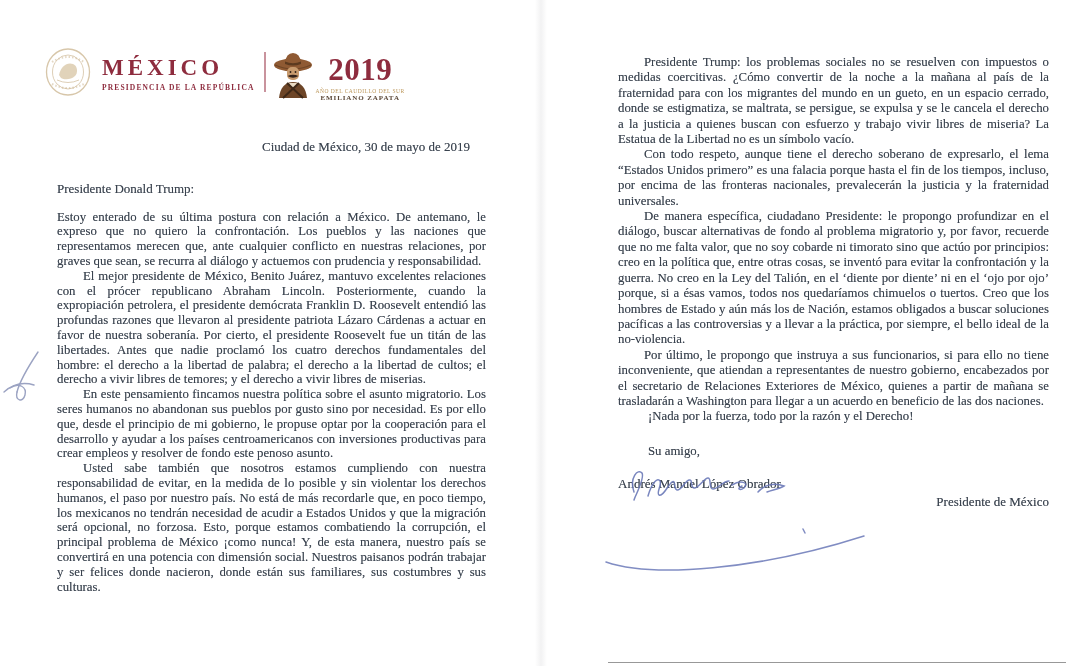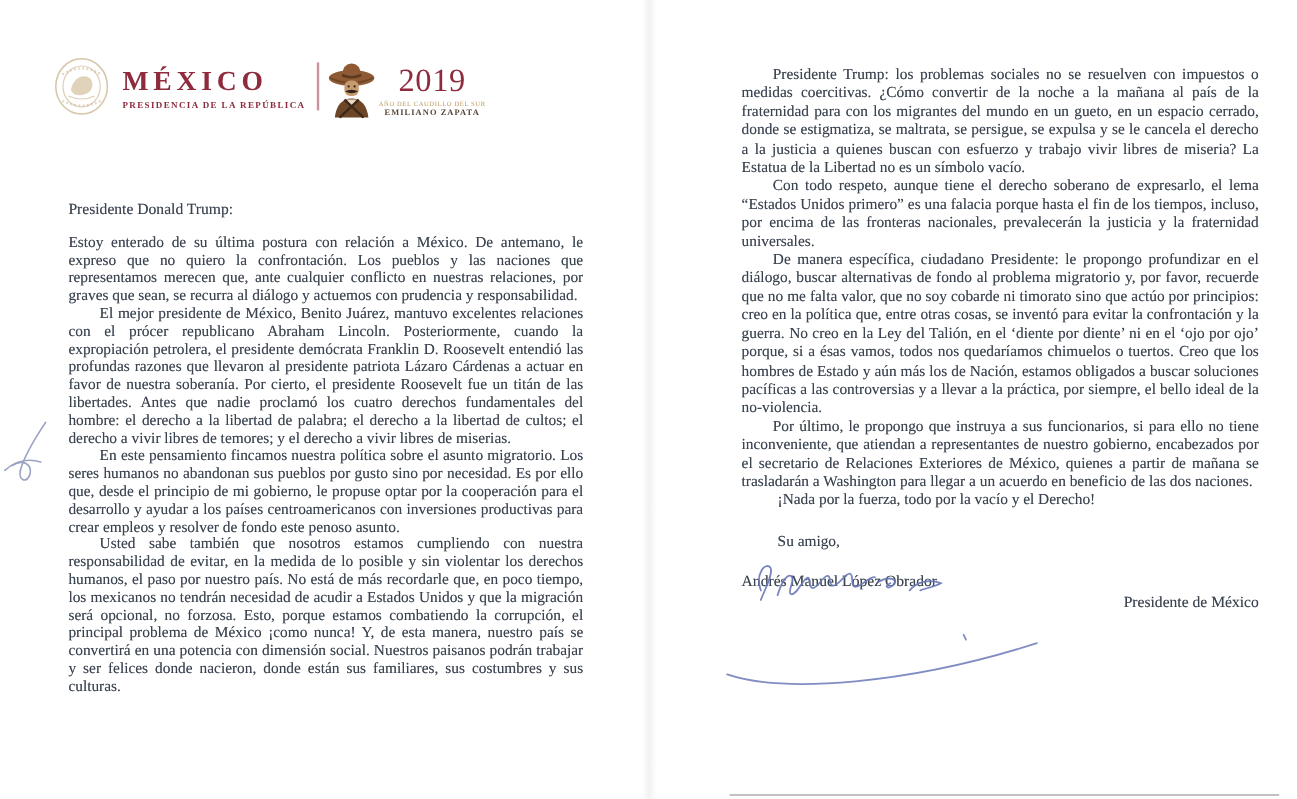--- a/index.html
+++ b/index.html
@@ -13,21 +13,21 @@
 
   
   .logo{position:absolute;left:44px;top:18px;display:flex;align-items:flex-start;}
   .seal-svg{width:48px;height:52px;flex:0 0 auto;}
   .brand-block{margin-left:10px;margin-top:10px;}
   .brand{font-size:23px;font-weight:bold;letter-spacing:4px;color:#8e2c3e;line-height:1;}
   .brand-sub{font-size:7.5px;font-weight:bold;letter-spacing:1.15px;color:#8e2c3e;margin-top:4px;white-space:nowrap;}
   .logo-sep{width:2px;height:40px;background:#c9939d;margin:6px 7px 0 9px;flex:0 0 auto;}
   .zapata-svg{width:40px;height:50px;margin-top:3px;flex:0 0 auto;}
   .year-block{margin-left:3px;margin-top:8px;text-align:center;}
-  .year{font-size:27px;font-weight:normal;color:#8e2c3e;line-height:1;letter-spacing:.5px;}
+  .year{font-size:31px;font-weight:bold;color:#8e2c3e;line-height:1;letter-spacing:.5px;}
   .year-sub-small{font-size:5.5px;color:#bb9659;letter-spacing:.5px;margin-top:3px;white-space:nowrap;}
   .year-sub{font-size:7px;font-weight:bold;color:#594636;letter-spacing:.9px;white-space:nowrap;}
 
   
   .p1-text{position:absolute;left:57px;top:112px;width:429px;}
   .p2-text{position:absolute;left:78px;top:27px;width:431px;}
   .letter{font-size:12.8px;line-height:14.8px;text-shadow:0 0 .5px rgba(58,67,79,.5);}
   .p2-text.letter{line-height:15.4px;}
   .dateline{text-align:right;padding-right:16px;font-size:13px;}
   .salutation{margin-top:27px;font-size:13px;}
@@ -85,20 +85,21 @@
         <path d="M10 48 L26 33 M30 48 L14 33" stroke="#3e2817" stroke-width="2"></path>
       </svg>
       <div class="year-block">
         <div class="year">2019</div>
         <div class="year-sub-small">AÑO DEL CAUDILLO DEL SUR</div>
         <div class="year-sub">EMILIANO ZAPATA</div>
       </div>
     </div>
 
     <div class="p1-text letter">
+      <div class="dateline">Ciudad de México, 30 de mayo de 2019</div>
       <div class="salutation">Presidente Donald Trump:</div>
       <div class="body">
         <p class="no-indent">Estoy enterado de su última postura con relación a México. De antemano, le expreso que no quiero la confrontación. Los pueblos y las naciones que representamos merecen que, ante cualquier conflicto en nuestras relaciones, por graves que sean, se recurra al diálogo y actuemos con prudencia y responsabilidad.</p>
         <p>El mejor presidente de México, Benito Juárez, mantuvo excelentes relaciones con el prócer republicano Abraham Lincoln. Posteriormente, cuando la expropiación petrolera, el presidente demócrata Franklin D. Roosevelt entendió las profundas razones que llevaron al presidente patriota Lázaro Cárdenas a actuar en favor de nuestra soberanía. Por cierto, el presidente Roosevelt fue un titán de las libertades. Antes que nadie proclamó los cuatro derechos fundamentales del hombre: el derecho a la libertad de palabra; el derecho a la libertad de cultos; el derecho a vivir libres de temores; y el derecho a vivir libres de miserias.</p>
         <p>En este pensamiento fincamos nuestra política sobre el asunto migratorio. Los seres humanos no abandonan sus pueblos por gusto sino por necesidad. Es por ello que, desde el principio de mi gobierno, le propuse optar por la cooperación para el desarrollo y ayudar a los países centroamericanos con inversiones productivas para crear empleos y resolver de fondo este penoso asunto.</p>
         <p>Usted sabe también que nosotros estamos cumpliendo con nuestra responsabilidad de evitar, en la medida de lo posible y sin violentar los derechos humanos, el paso por nuestro país. No está de más recordarle que, en poco tiempo, los mexicanos no tendrán necesidad de acudir a Estados Unidos y que la migración será opcional, no forzosa. Esto, porque estamos combatiendo la corrupción, el principal problema de México ¡como nunca! Y, de esta manera, nuestro país se convertirá en una potencia con dimensión social. Nuestros paisanos podrán trabajar y ser felices donde nacieron, donde están sus familiares, sus costumbres y sus culturas.</p>
       </div>
     </div>
 
     <svg class="pen-mark" width="46" height="62" viewBox="0 0 46 62">
@@ -112,21 +113,21 @@
 
   <div class="page-divider"></div>
 
   <div class="page" id="page2">
 
     <div class="p2-text letter">
       <p>Presidente Trump: los problemas sociales no se resuelven con impuestos o medidas coercitivas. ¿Cómo convertir de la noche a la mañana al país de la fraternidad para con los migrantes del mundo en un gueto, en un espacio cerrado, donde se estigmatiza, se maltrata, se persigue, se expulsa y se le cancela el derecho a la justicia a quienes buscan con esfuerzo y trabajo vivir libres de miseria? La Estatua de la Libertad no es un símbolo vacío.</p>
       <p>Con todo respeto, aunque tiene el derecho soberano de expresarlo, el lema “Estados Unidos primero” es una falacia porque hasta el fin de los tiempos, incluso, por encima de las fronteras nacionales, prevalecerán la justicia y la fraternidad universales.</p>
       <p>De manera específica, ciudadano Presidente: le propongo profundizar en el diálogo, buscar alternativas de fondo al problema migratorio y, por favor, recuerde que no me falta valor, que no soy cobarde ni timorato sino que actúo por principios: creo en la política que, entre otras cosas, se inventó para evitar la confrontación y la guerra. No creo en la Ley del Talión, en el ‘diente por diente’ ni en el ‘ojo por ojo’ porque, si a ésas vamos, todos nos quedaríamos chimuelos o tuertos. Creo que los hombres de Estado y aún más los de Nación, estamos obligados a buscar soluciones pacíficas a las controversias y a llevar a la práctica, por siempre, el bello ideal de la no-violencia.</p>
       <p>Por último, le propongo que instruya a sus funcionarios, si para ello no tiene inconveniente, que atiendan a representantes de nuestro gobierno, encabezados por el secretario de Relaciones Exteriores de México, quienes a partir de mañana se trasladarán a Washington para llegar a un acuerdo en beneficio de las dos naciones.</p>
-      <p class="motto">¡Nada por la fuerza, todo por la vacío y el Derecho!</p>
+      <p class="motto">¡Nada por la fuerza, todo por la razón y el Derecho!</p>
       <div class="su-amigo">Su amigo,</div>
       <div class="signer-name">Andrés Manuel López Obrador</div>
       <div class="signer-title">Presidente de México</div>
     </div>
 
     <svg class="signature" width="175" height="42" viewBox="0 0 175 42">
       <g fill="none" stroke="#6b79b8" stroke-width="1.5" stroke-linecap="round" opacity=".9">
         <path d="M8 26 C3 12 12 2 16 7 C19 12 10 28 8 34"></path>
         <path d="M22 30 C26 16 32 11 34 15 C36 19 30 27 33 29 C37 31 42 19 46 16 C50 13 47 23 51 24 C55 25 59 15 63 14 C67 13 64 21 68 22 C72 23 78 12 82 12 C86 12 82 23 87 23 C92 23 97 15 103 15"></path>
         <path d="M106 19 C114 14 124 16 118 22 C114 25 110 23 116 20"></path>

